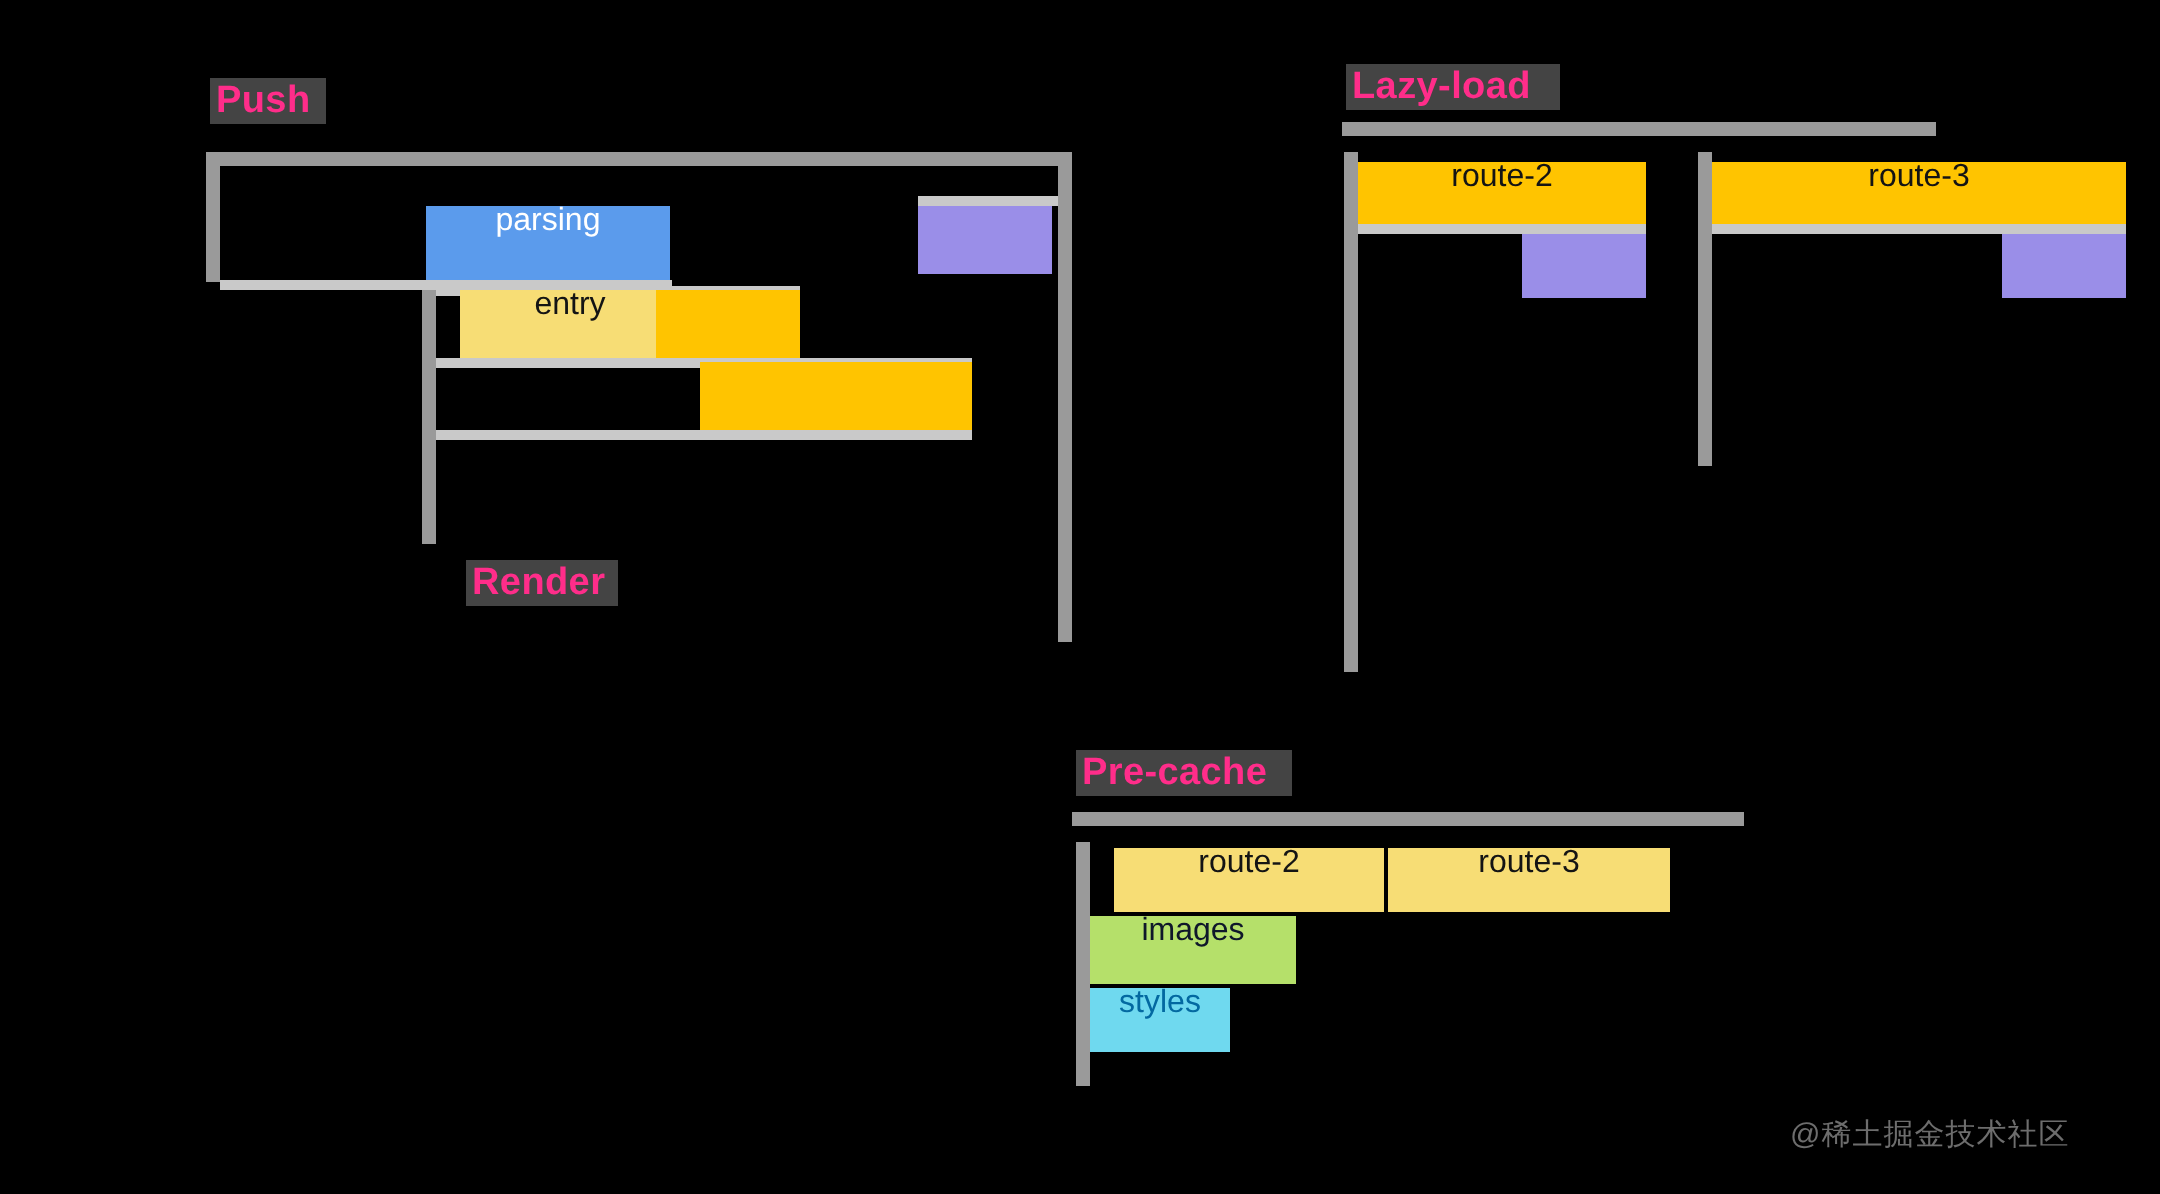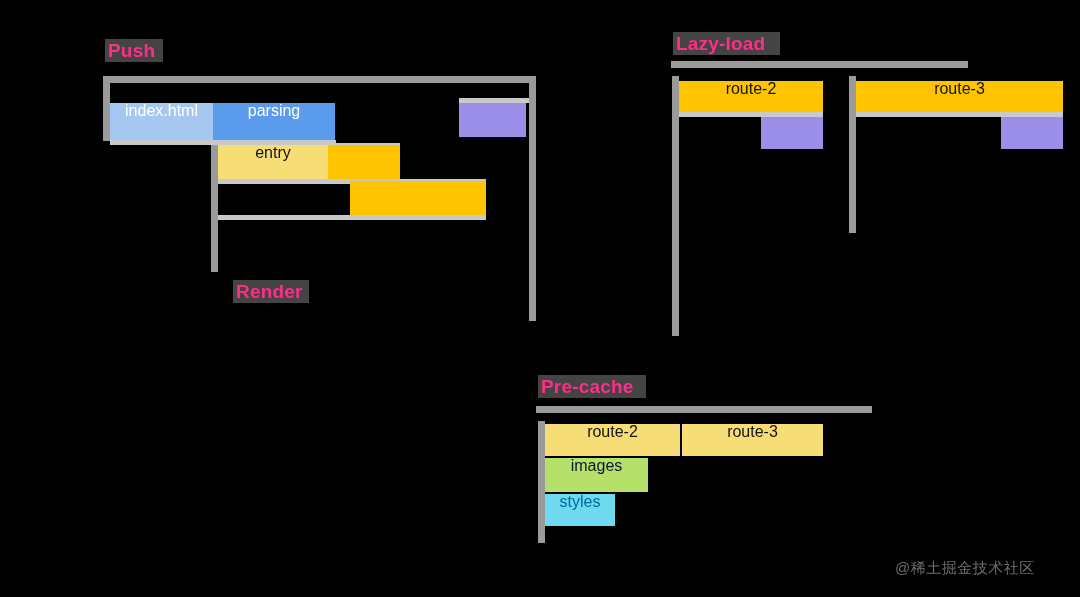--- a/index.html
+++ b/index.html
@@ -49,21 +49,21 @@
     display: flex;
     align-items: flex-start;
     justify-content: center;
     font-size: 16px;
     line-height: 1;
     white-space: nowrap;
     box-sizing: border-box;
   }
   .blk-index   { background: #a6c8f0; color: #ffffff; }
   .blk-parsing { background: #5b9bec; color: #ffffff; }
-  .blk-lightyellow { background: #f7dd75; color: #141414; }
+  .blk-lightyellow { background: #f7dd75; color: #141414; margin-left: 12px; }
   .blk-deepyellow  { background: #ffc400; color: #141414; }
   .blk-purple  { background: #9a8ee8; }
   .blk-green   { background: #b5e06a; color: #0f172a; }
   .blk-cyan    { background: #6fd9ef; color: #0369a1; }
 
   
   .watermark {
     position: absolute;
     color: #6d6d6d;
     font-size: 15px;
@@ -85,23 +85,20 @@
 
   <div class="rail" style="left:529px; top:83px; width:7px; height:238px;"></div>
 
   <div class="rail" style="left:211px; top:143px; width:7px; height:129px;"></div>
 
   <div class="rail-soft" style="left:110px; top:140px; width:226px; height:5px;"></div>
   <div class="rail-soft" style="left:218px; top:143px; width:182px; height:5px;"></div>
   <div class="rail-soft" style="left:218px; top:179px; width:268px; height:5px;"></div>
   <div class="rail-soft" style="left:218px; top:215px; width:268px; height:5px;"></div>
 
-  <div class="block blk-index" style="left:110px; top:103px; width:103px; height:37px;">
-    <span>index.html</span>
-  </div>
   <div class="block blk-parsing" style="left:213px; top:103px; width:122px; height:37px;">
     <span>parsing</span>
   </div>
 
   <div class="block blk-lightyellow" style="left:218px; top:145px; width:110px; height:34px;">
     <span>entry</span>
   </div>
   <div class="block blk-deepyellow" style="left:328px; top:145px; width:72px; height:34px;">
     <span></span>
   </div>

